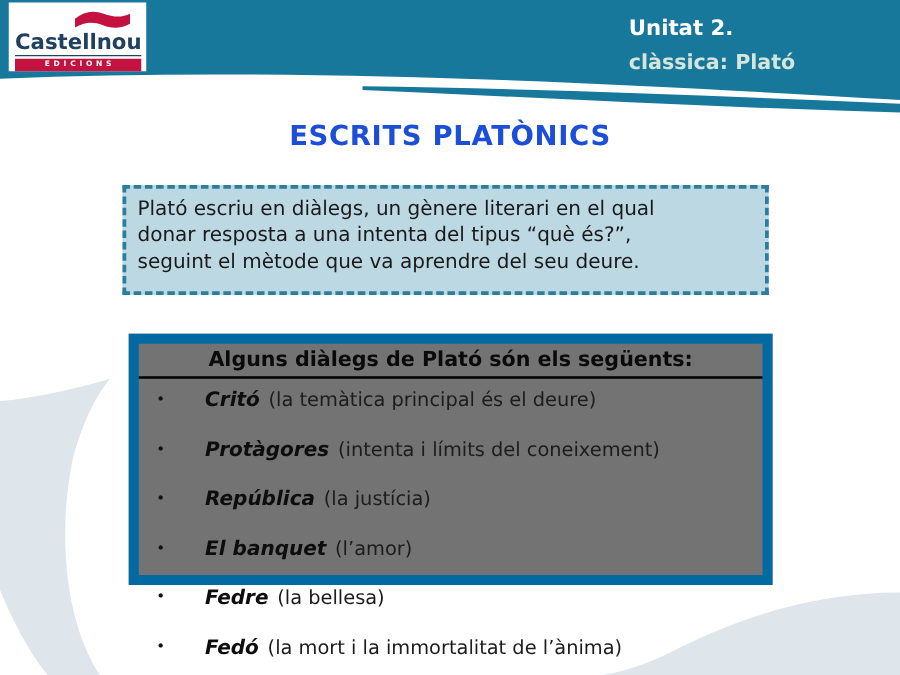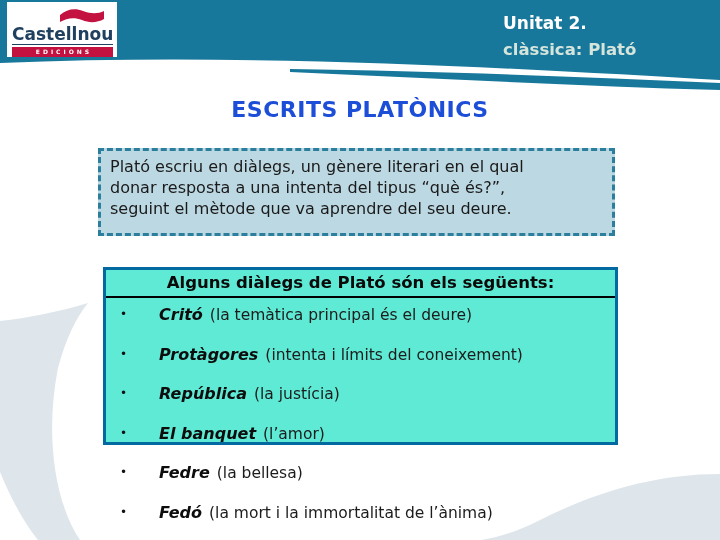--- a/index.html
+++ b/index.html
@@ -66,23 +66,23 @@
     border: 3px dashed #2B7E9C;
     padding: 5px 9px;
   }
   .intro-line {
     font-size: 16px; line-height: 21px; color: #1a1a1a;
     white-space: nowrap;
   }
   
   .dialogs-panel {
     position: absolute; left: 103px; top: 267px; z-index: 2;
-    width: 515px; height: 178px;
-    background: #5eead4;
-    border: 3px solid #0369a1;
+    width: 515px; height: 201px;
+    background: #737373;
+    border: 8px solid #0369a1;
   }
   .dialogs-heading {
     text-align: center;
     font-size: 16.5px; font-weight: 600; color: #0a0a0a;
     padding: 3px 0 4px 0;
     border-bottom: 2px solid #000000;
   }
   .dialog-list { list-style: none; padding: 8px 8px 0 14px; }
   .dialog-item {
     display: flex; align-items: baseline;

